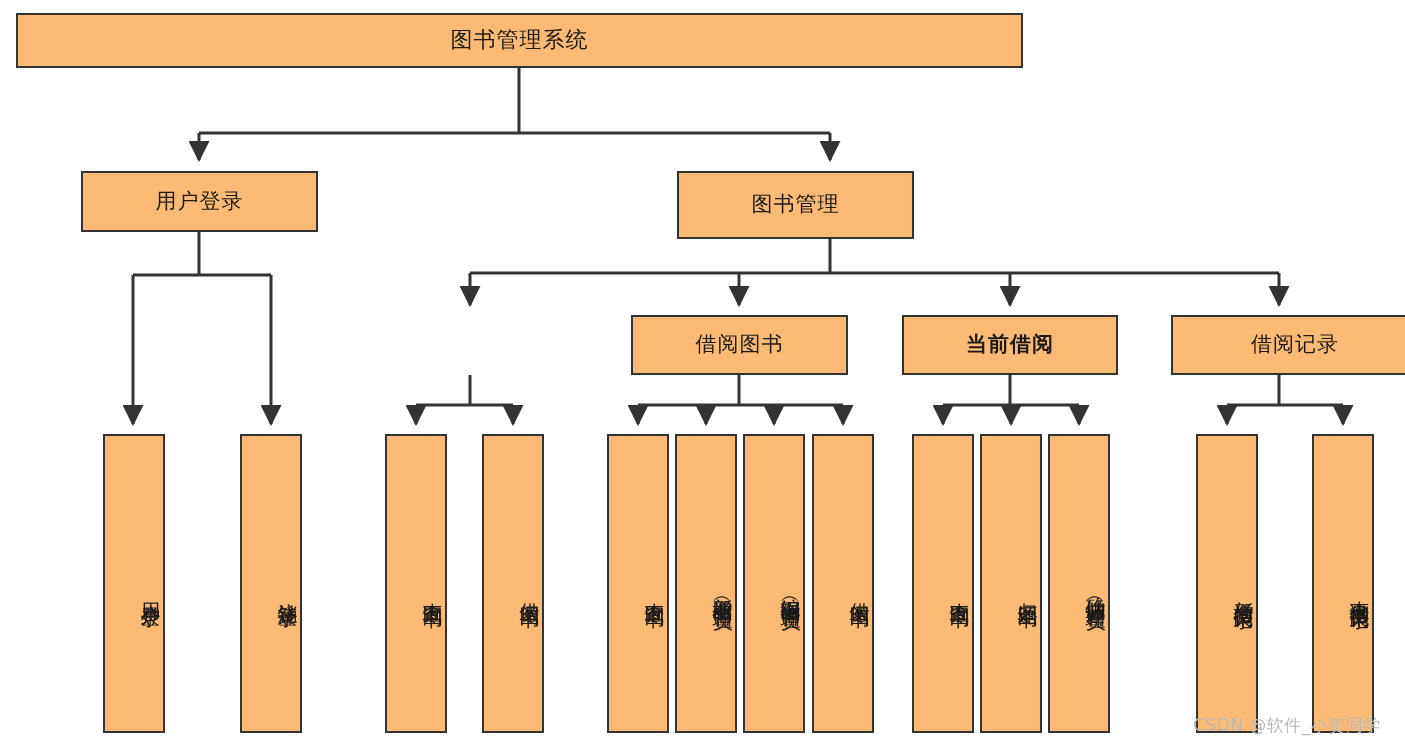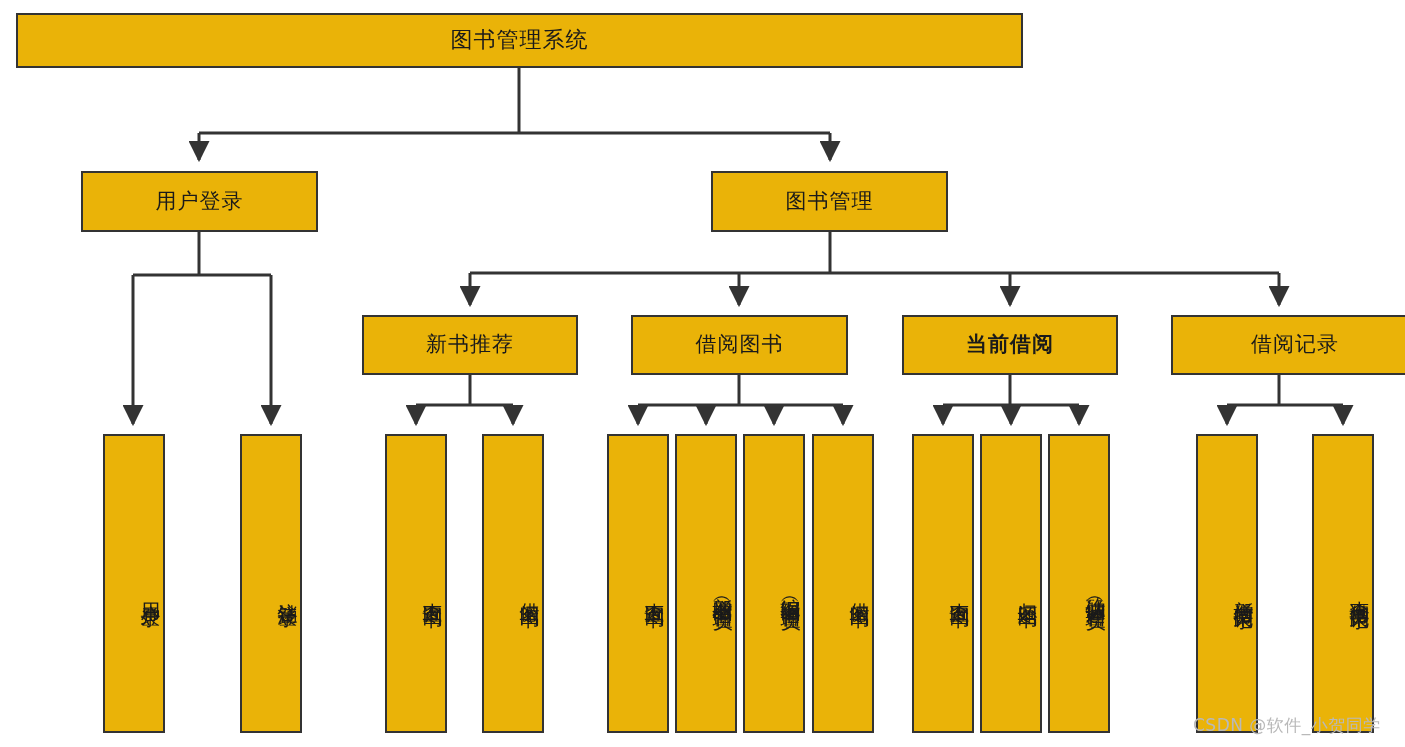--- a/index.html
+++ b/index.html
@@ -22,21 +22,21 @@
     position: absolute;
     left: 0;
     top: 0;
     width: 1405px;
     height: 747px;
     pointer-events: none;
   }
   .node {
     position: absolute;
     box-sizing: border-box;
-    background: #eab308;
+    background: #fdba74;
     border: 2px solid #333333;
     display: flex;
     align-items: center;
     justify-content: center;
     color: #1a1a1a;
   }
   .node.horiz {
     font-size: 21px;
     letter-spacing: 1px;
     line-height: 1.2;
@@ -122,27 +122,24 @@
     </g>
   </svg>
 
   <div class="node horiz root" style="left:16px; top:13px; width:1007px; height:55px;">
     <span>图书管理系统</span>
   </div>
 
   <div class="node horiz" style="left:81px; top:171px; width:237px; height:61px;">
     <span>用户登录</span>
   </div>
-  <div class="node horiz" style="left:711px; top:171px; width:237px; height:61px;">
+  <div class="node horiz" style="left:677px; top:171px; width:237px; height:68px;">
     <span>图书管理</span>
   </div>
 
-  <div class="node horiz" style="left:362px; top:315px; width:216px; height:60px;">
-    <span>新书推荐</span>
-  </div>
   <div class="node horiz" style="left:631px; top:315px; width:217px; height:60px;">
     <span>借阅图书</span>
   </div>
   <div class="node horiz" style="left:902px; top:315px; width:216px; height:60px;font-weight:bold;">
     <span>当前借阅</span>
   </div>
   <div class="node horiz" style="left:1171px; top:315px; width:248px; height:60px;">
     <span>借阅记录</span>
   </div>
 

